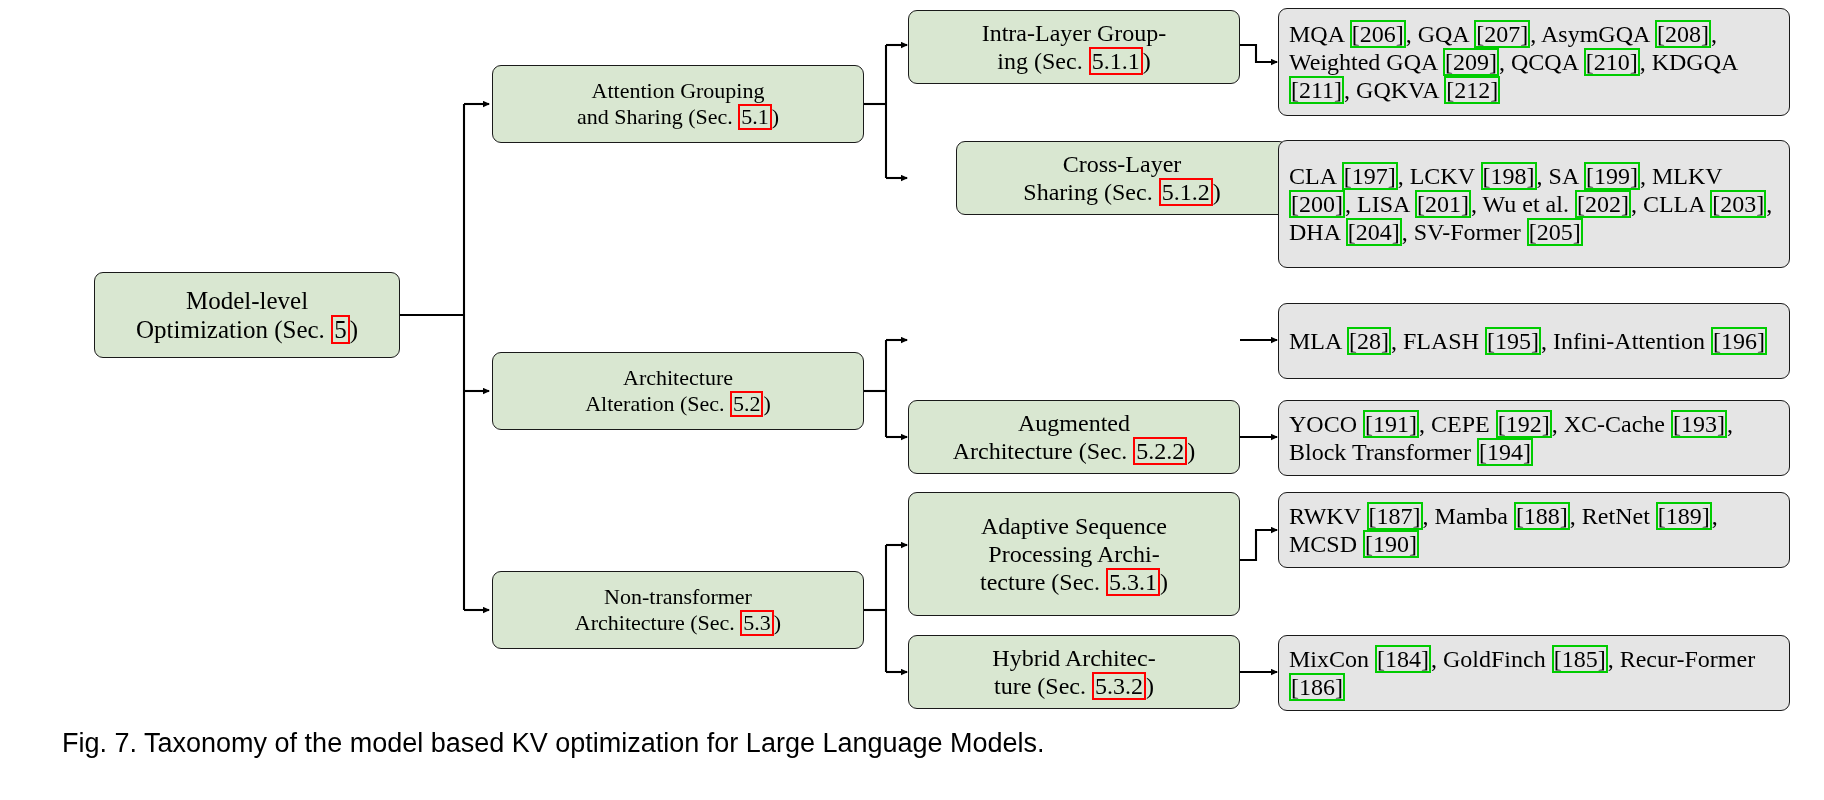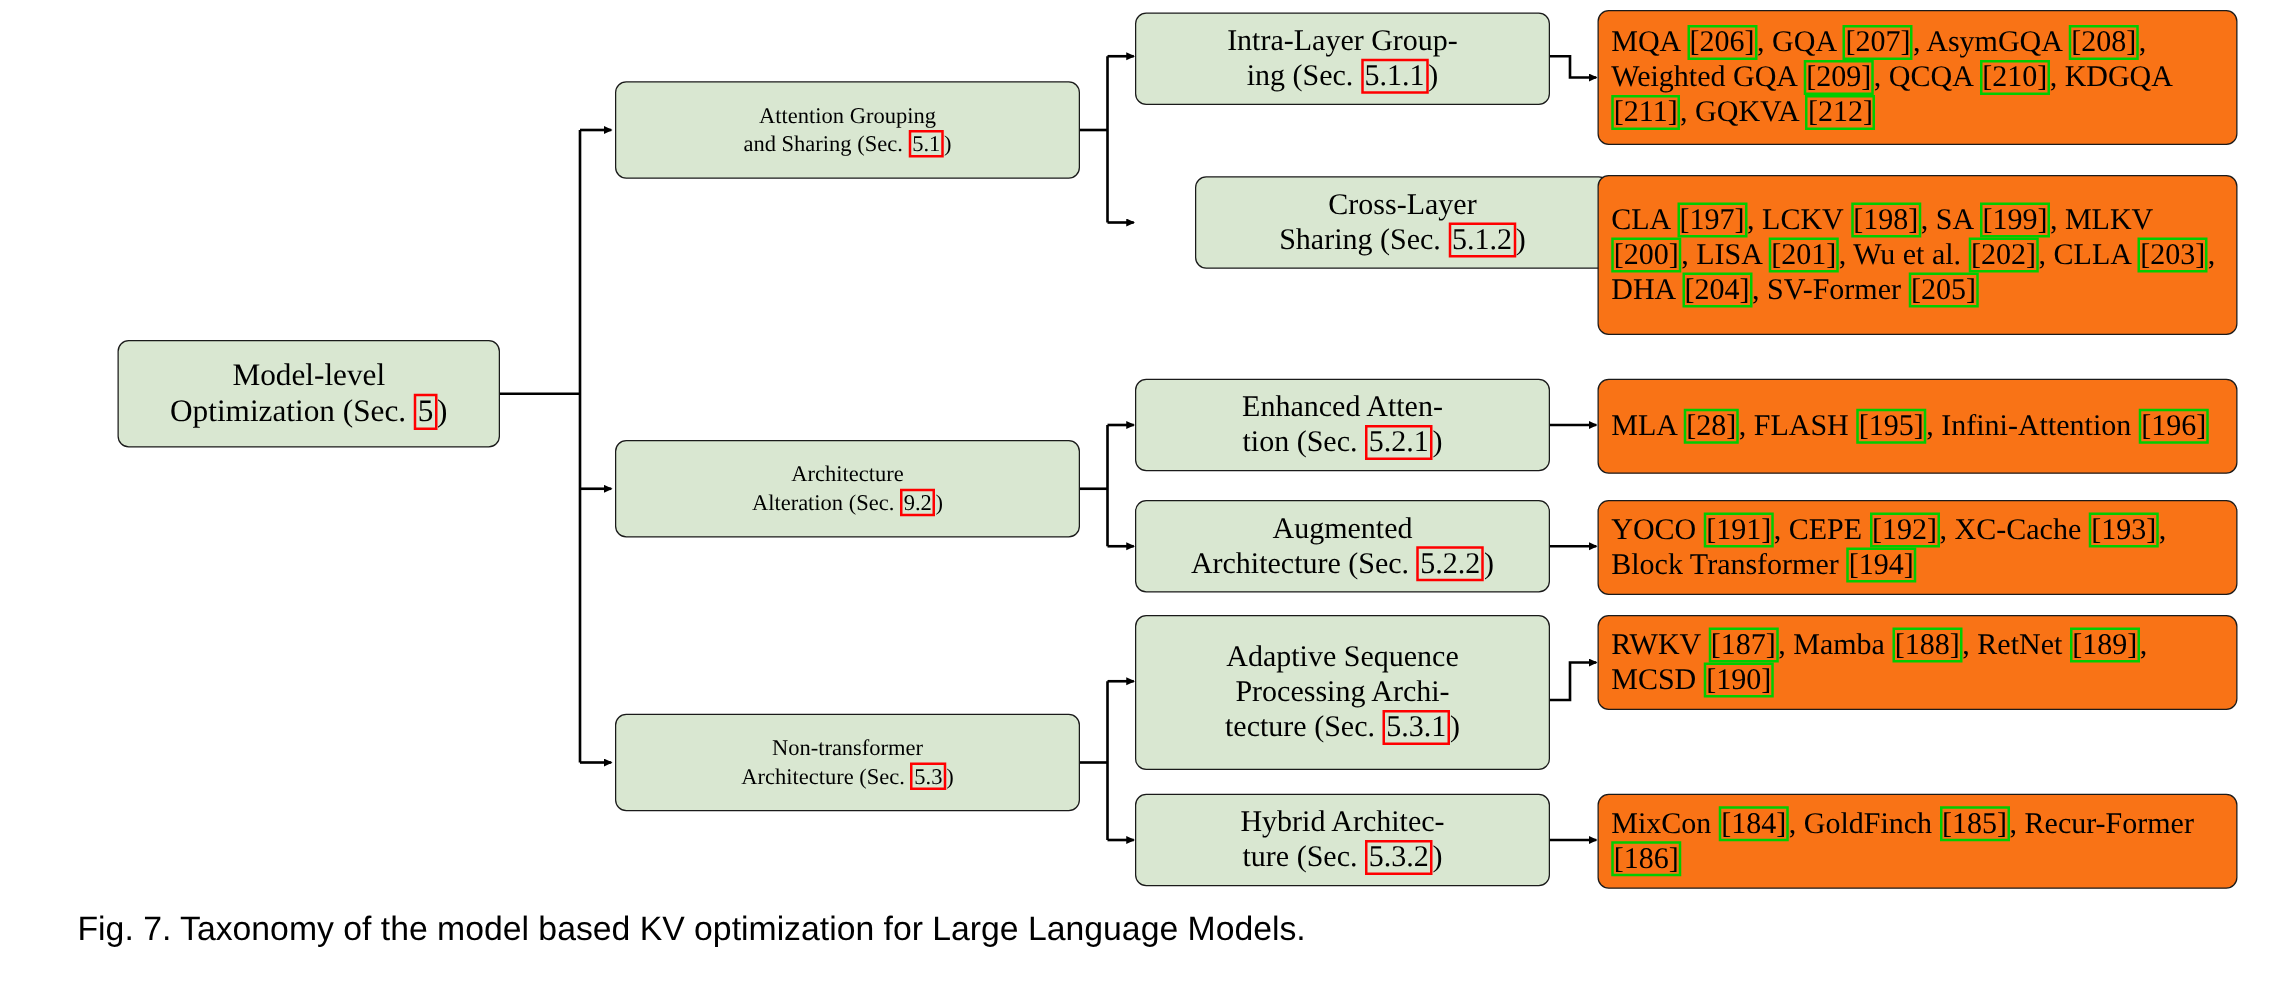--- a/index.html
+++ b/index.html
@@ -39,35 +39,35 @@
     align-items: center;
     justify-content: center;
     text-align: center;
     line-height: 1.18;
     padding: 16px 8px;
   }
   .node.green {
     background: #d9e7d1;
   }
   .node.white {
-    background: #f97316;
+    background: #e5e5e5;
     justify-content: flex-start;
     text-align: left;
     padding: 3px 10px;
   }
   .node .txt {
     display: block;
     width: 100%;
   }
   .node.white .txt {
     text-align: left;
   }
   
   .lvl1 { font-size: 25px; }
-  .lvl2 { font-size: 18px; }
+  .lvl2 { font-size: 22px; }
   .lvl3 { font-size: 24px; }
   .leaf { font-size: 24px; }
 
   
   .sec {
     display: inline-block;
     border: 2.2px solid #ff0000;
     padding: 0px 1px;
     line-height: 1.0;
     margin: 0 0px;
@@ -144,21 +144,21 @@
   <div class="node green lvl2" style="left:492px; top:65px; width:372px; height:78px;">
     <span class="txt">
       <span>Attention Grouping</span><br>
       <span>and Sharing (Sec. </span><span class="sec">5.1</span><span>)</span>
     </span>
   </div>
 
   <div class="node green lvl2" style="left:492px; top:352px; width:372px; height:78px;">
     <span class="txt">
       <span>Architecture</span><br>
-      <span>Alteration (Sec. </span><span class="sec">9.2</span><span>)</span>
+      <span>Alteration (Sec. </span><span class="sec">5.2</span><span>)</span>
     </span>
   </div>
 
   <div class="node green lvl2" style="left:492px; top:571px; width:372px; height:78px;text-align:center;">
     <span class="txt">
       <span>Non-transformer</span><br>
       <span>Architecture (Sec. </span><span class="sec">5.3</span><span>)</span>
     </span>
   </div>
 
@@ -169,26 +169,20 @@
     </span>
   </div>
 
   <div class="node green lvl3" style="left:908px; top:141px; width:332px; height:74px;margin-left:48px;">
     <span class="txt">
       <span>Cross-Layer</span><br>
       <span>Sharing (Sec. </span><span class="sec">5.1.2</span><span>)</span>
     </span>
   </div>
 
-  <div class="node green lvl3" style="left:908px; top:303px; width:332px; height:74px;">
-    <span class="txt">
-      <span>Enhanced Atten-</span><br>
-      <span>tion (Sec. </span><span class="sec">5.2.1</span><span>)</span>
-    </span>
-  </div>
 
   <div class="node green lvl3" style="left:908px; top:400px; width:332px; height:74px;">
     <span class="txt">
       <span>Augmented</span><br>
       <span>Architecture (Sec. </span><span class="sec">5.2.2</span><span>)</span>
     </span>
   </div>
 
   <div class="node green lvl3" style="left:908px; top:492px; width:332px; height:124px;">
     <span class="txt">

